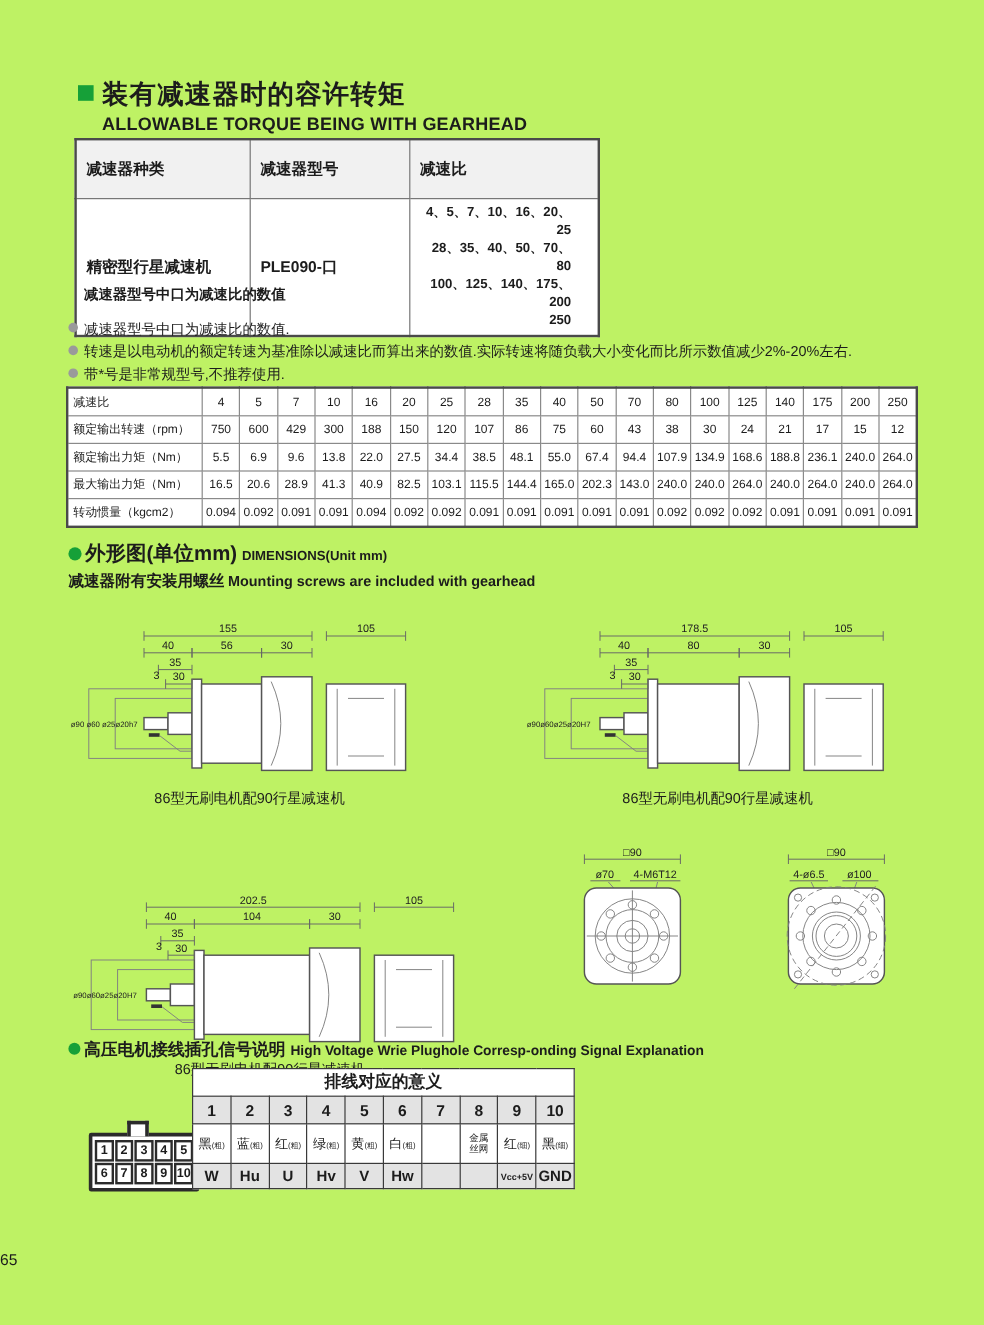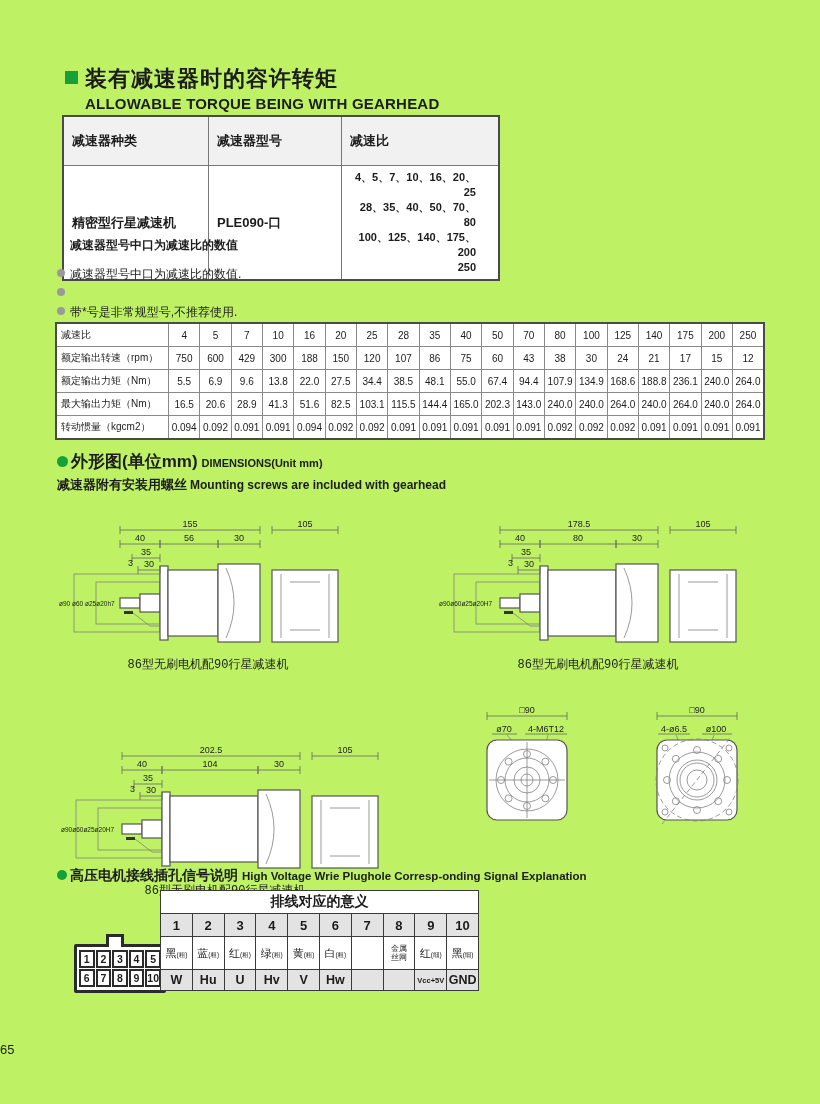--- a/index.html
+++ b/index.html
@@ -35,21 +35,21 @@
   
   .green-dot{display:inline-block;width:11px;height:11px;border-radius:50%;background:#16a038;margin-right:3px;vertical-align:0px;}
   .sec-zh{font-size:17px;font-weight:bold;}
   .sec-en{font-size:11px;font-weight:bold;margin-left:4px;}
   .sub-zh{font-size:13px;font-weight:bold;}
   .sub-en{font-size:12px;font-weight:bold;margin-left:3px;}
   .ph-zh{font-size:14px;font-weight:bold;}
   .ph-en{font-size:11.5px;font-weight:bold;margin-left:4px;}
 
   
-  .dcaption{font-size:12px;text-align:center;margin-top:4px;font-family:Liberation Mono, monospace;}
+  .dcaption{font-size:12px;text-align:center;margin-top:4px;font-family:Liberation Sans, sans-serif;}
   svg .part{fill:#ffffff;stroke:#555;stroke-width:1.2;}
   svg .thin{fill:none;stroke:#808080;stroke-width:0.8;}
   svg .dash{stroke-dasharray:5 3;}
   svg .dl{stroke:#666;stroke-width:0.8;}
   svg .fillm{fill:#333;}
   svg text{font-family:"Liberation Sans","DejaVu Sans",sans-serif;fill:#222;}
   svg .dt{font-size:9px;}
   svg .dts{font-size:6.5px;}
 
   
@@ -94,21 +94,21 @@
 28、35、40、50、70、80
 100、125、140、175、200
 250</td>
     </tr>
   </tbody>
     </table>
   <div class="abs gcaption" style="left:70px;top:237px;">减速器型号中口为减速比的数值</div>
 
   <div class="abs" style="left:57px;top:265px;">
       <div class="note"><span class="bullet-gray"></span><span>减速器型号中口为减速比的数值.</span></div>
-      <div class="note"><span class="bullet-gray"></span></div>
+      <div class="note"><span class="bullet-gray"></span><span>转速是以电动机的额定转速为基准除以减速比而算出来的数值.实际转速将随负载大小变化而比所示数值减少2%-20%左右.</span></div>
       <div class="note"><span class="bullet-gray"></span><span>带*号是非常规型号,不推荐使用.</span></div>
     </div>
 
   <table class="stable abs" style="left:55px;top:322px;">
     <tbody id="spec-body">
         <tr>
           <td class="lbl">减速比</td>
           <td>4</td>
           <td>5</td>
           <td>7</td>
@@ -172,21 +172,21 @@
           <td>236.1</td>
           <td>240.0</td>
           <td>264.0</td>
         </tr>
         <tr>
           <td class="lbl">最大输出力矩（Nm）</td>
           <td>16.5</td>
           <td>20.6</td>
           <td>28.9</td>
           <td>41.3</td>
-          <td>51.6</td>
+          <td>40.9</td>
           <td>82.5</td>
           <td>103.1</td>
           <td>115.5</td>
           <td>144.4</td>
           <td>165.0</td>
           <td>202.3</td>
           <td>143.0</td>
           <td>240.0</td>
           <td>240.0</td>
           <td>264.0</td>

